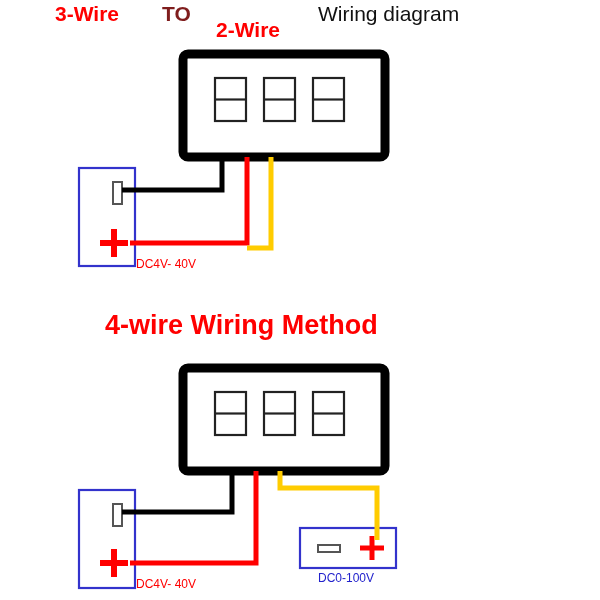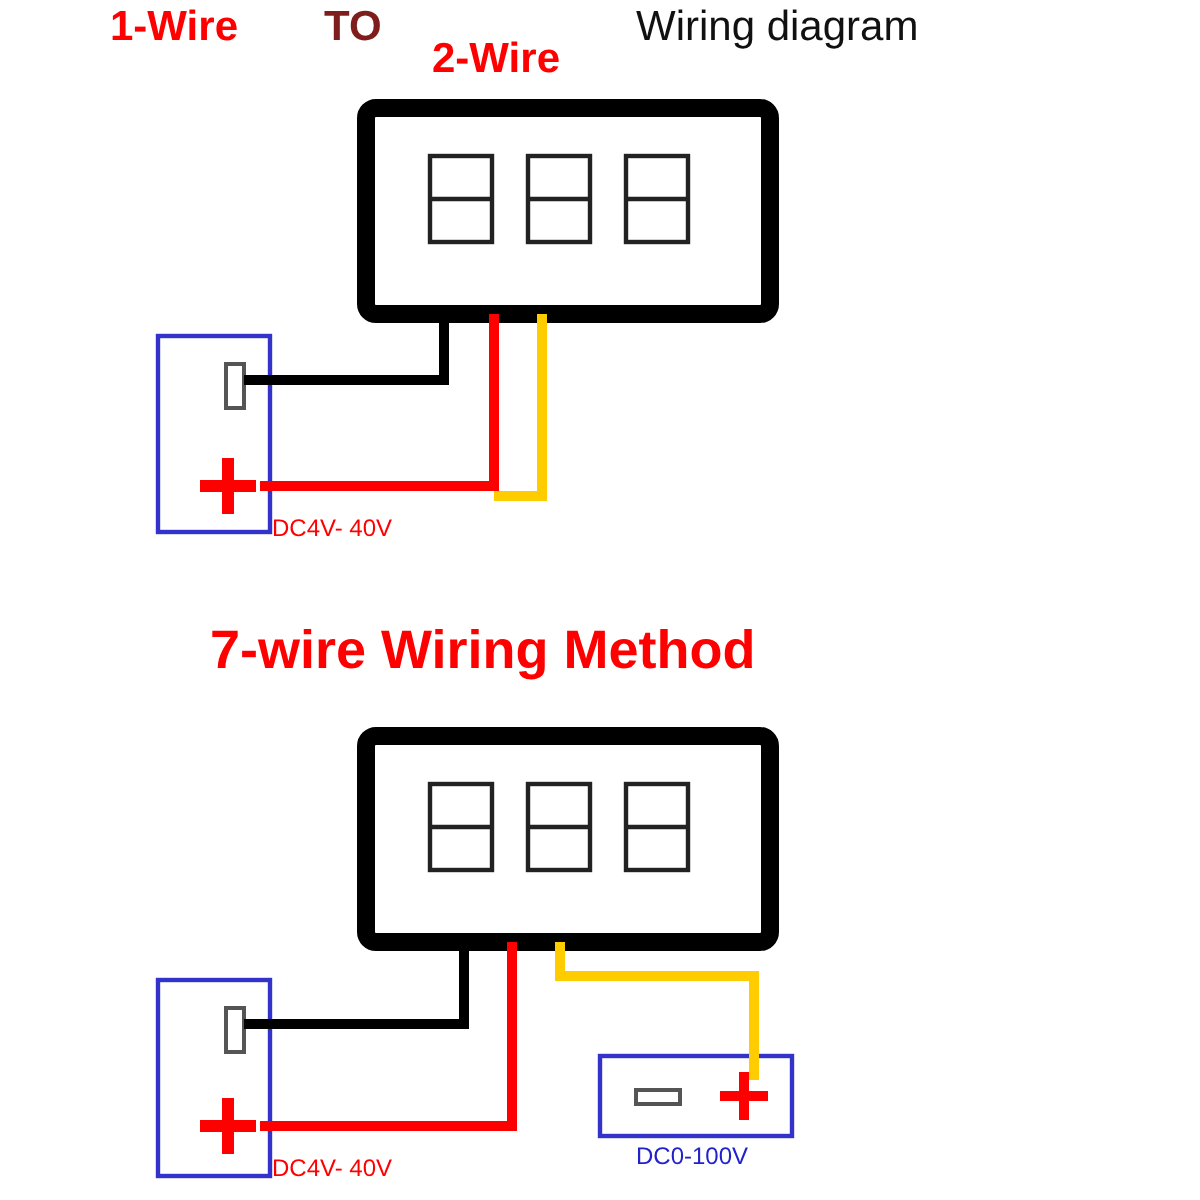--- a/index.html
+++ b/index.html
@@ -120,24 +120,24 @@
     </g>
 
     <polyline points="122,512 232,512 232,471" fill="none" stroke="#000000" stroke-width="5"></polyline>
 
     <polyline points="256,471 256,563 130,563" fill="none" stroke="#ff0000" stroke-width="5"></polyline>
 
     <polyline points="280,471 280,488 377,488 377,540" fill="none" stroke="#ffcc00" stroke-width="5"></polyline>
   </svg>
 
 
-  <div class="txt" id="title1-a">1-Wire</div>
+  <div class="txt" id="title1-a">3-Wire</div>
   <div class="txt" id="title1-b">TO</div>
   <div class="txt" id="title1-c">2-Wire</div>
   <div class="txt" id="title1-d">Wiring diagram</div>
 
   <div class="txt" id="label-batt1">DC4V- 40V</div>
 
-  <div class="txt" id="title2">7-wire Wiring Method</div>
+  <div class="txt" id="title2">4-wire Wiring Method</div>
   <div class="txt" id="label-batt2">DC4V- 40V</div>
   <div class="txt" id="label-meter2">DC0-100V</div>
 
 </div>
 
 </body></html>

